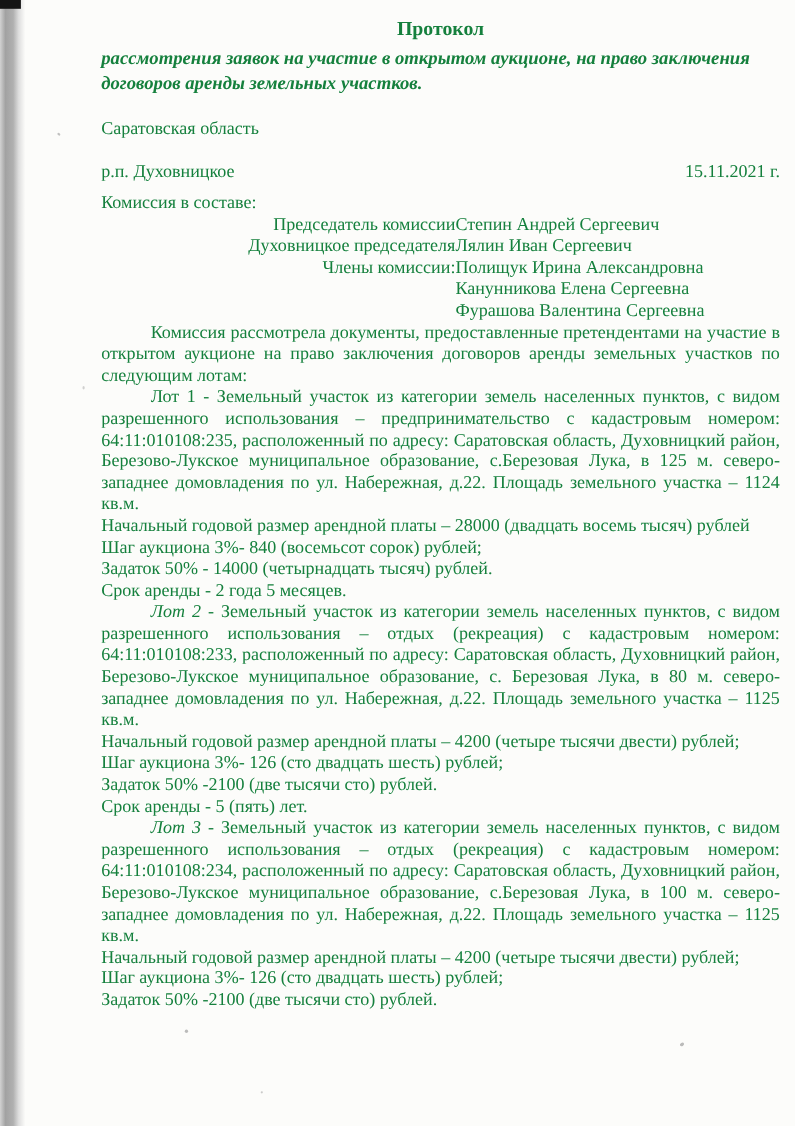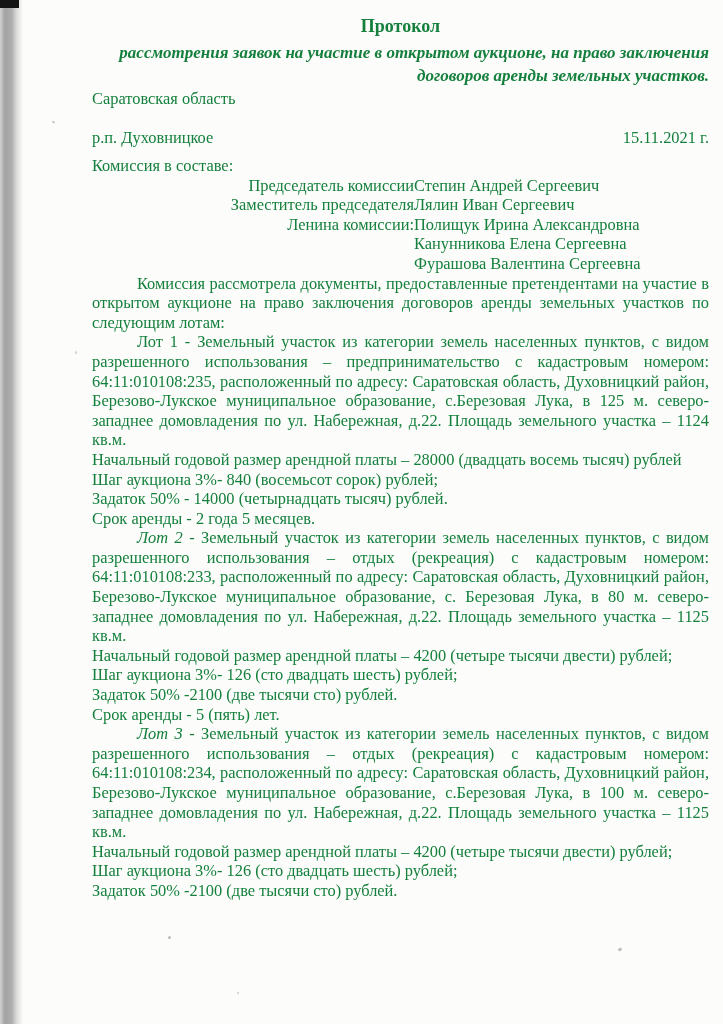--- a/index.html
+++ b/index.html
@@ -31,24 +31,24 @@
 
   .content {
     position: absolute; left: 92px; right: 14px; top: 14px;
     font-size: 16.4px; line-height: 19.6px;
   }
   .title {
     margin: 0; text-align: center;
     font-size: 18px; font-weight: bold; line-height: 24px;
   }
   .subtitle {
-    text-align: right; font-weight: bold; font-style: italic;
+    text-align: left; font-weight: bold; font-style: italic;
     font-size: 17px; line-height: 22.5px; margin-top: 4px;
   }
-  .place-line { margin-top: 2px; line-height: 19px; }
+  .place-line { margin-top: 20px; line-height: 19px; }
   .place-row { display: flex; justify-content: space-between; line-height: 19px; margin-top: 20px; }
   .doc-body { margin-top: 9px; }
   p { margin: 0; }
   .just { text-align: justify; }
   .ind { text-indent: 45px; }
   .it { }
   .crow { display: flex; }
   .crow .role { display: inline-block; width: 322px; flex: 0 0 322px; text-align: right; }
   .lot-lead-italic { font-style: italic; font-family: Liberation Serif, serif; }
 </style>
@@ -83,25 +83,25 @@
     <div class="doc-body">
 
 
       <p class="it">Комиссия в составе:</p>
 
       <div class="crow">
         <span class="role">Председатель комиссии</span>
         <span class="name">Степин Андрей Сергеевич</span>
       </div>
       <div class="crow">
-        <span class="role">Заместитель председателя</span>
+        <span class="role">Духовницкое председателя</span>
         <span class="name">Лялин Иван Сергеевич</span>
       </div>
       <div class="crow">
-        <span class="role">Ленина комиссии:</span>
+        <span class="role">Члены комиссии:</span>
         <span class="name">Полищук Ирина Александровна</span>
       </div>
       <div class="crow">
         <span class="role"></span>
         <span class="name">Канунникова Елена Сергеевна</span>
       </div>
       <div class="crow">
         <span class="role"></span>
         <span class="name">Фурашова Валентина Сергеевна</span>
       </div>

